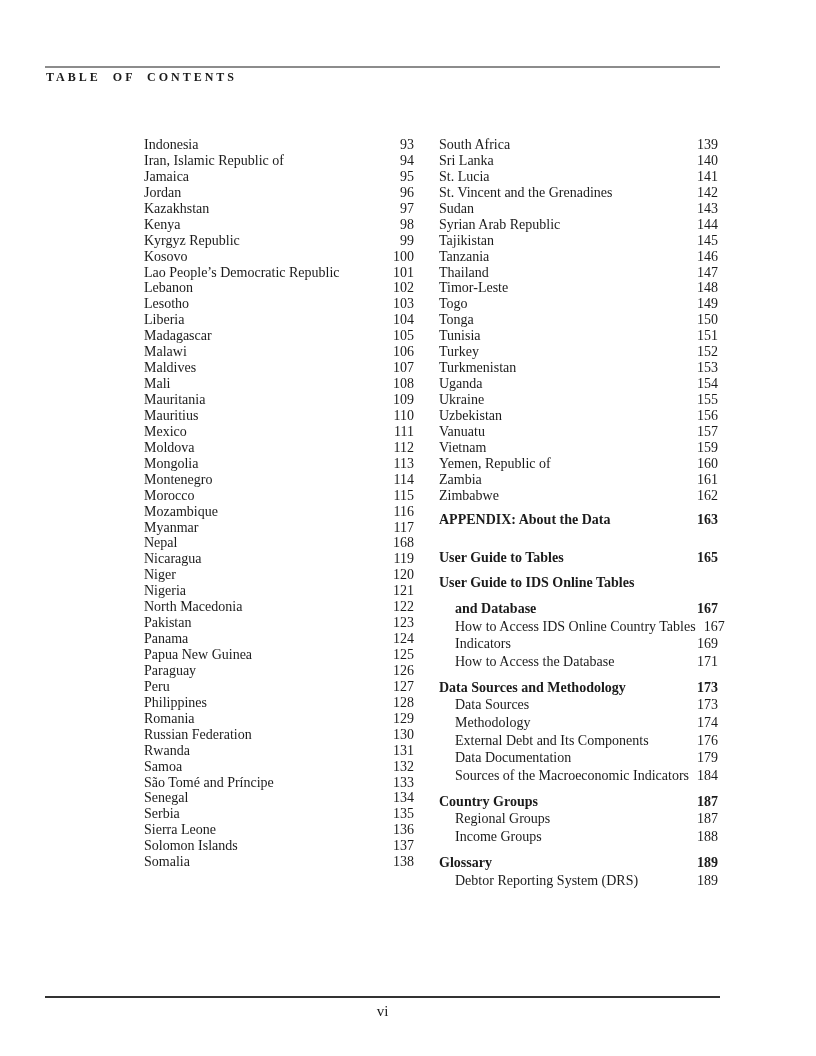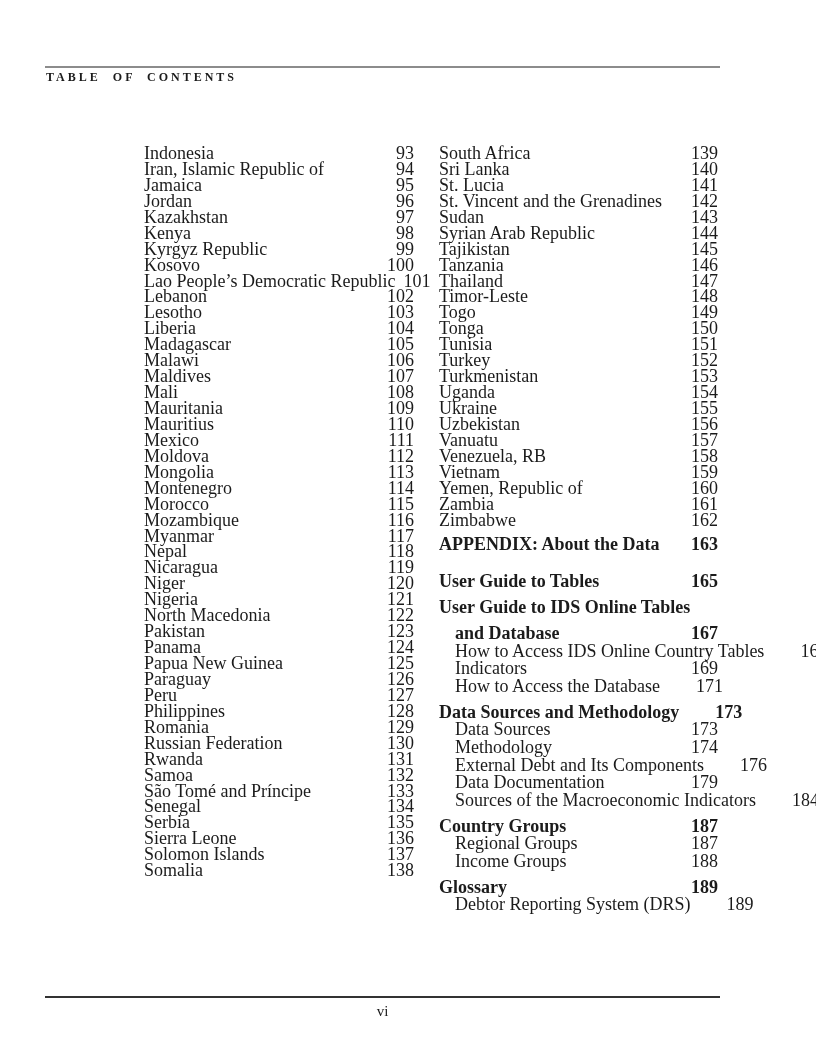--- a/index.html
+++ b/index.html
@@ -12,28 +12,28 @@
   }
   .header-rule {
     position:absolute; left:45px; top:66px; width:675px; height:2px;
     background:var(--header_rule,#8c8c8c);
   }
   .header-title {
     position:absolute; left:46px; top:70px;
     font-size:12px; font-weight:bold; letter-spacing:3px; word-spacing:6px;
     color:var(--text_color,#1b1b1b); white-space:nowrap;
   }
-  .col { position:absolute; top:146px; font-size:18px; }
+  .col { position:absolute; top:137px; font-size:14px; }
   .col-left  { left:144px; width:270px; }
   .col-right { left:439px; width:279px; }
   .row {
     display:flex; justify-content:space-between; align-items:baseline;
     height:15.95px; line-height:15.95px; white-space:nowrap;
   }
-  .appendix-list .row { height:17.7px; line-height:17.7px;gap:28px; }
+  .appendix-list .row { height:17.7px; line-height:17.7px; }
   .appendix-heading { margin-top:32px; }
   .appendix-list { margin-top:21px; }
   .bold { font-weight:bold;margin-top:8px; }
   .indent-1 > .title { padding-left:16px; }
   .title { white-space:nowrap; }
   .pagenum { white-space:nowrap; padding-left:8px; }
   .footer-rule {
     position:absolute; left:45px; top:996px; width:675px; height:2px;
     background:var(--footer_rule,#323232);
   }
@@ -144,21 +144,21 @@
     <div class="row">
       <span class="title">Mozambique</span>
       <span class="pagenum">116</span>
     </div>
     <div class="row">
       <span class="title">Myanmar</span>
       <span class="pagenum">117</span>
     </div>
     <div class="row">
       <span class="title">Nepal</span>
-      <span class="pagenum">118</span>
+      <span class="pagenum">168</span>
     </div>
     <div class="row">
       <span class="title">Nicaragua</span>
       <span class="pagenum">119</span>
     </div>
     <div class="row">
       <span class="title">Niger</span>
       <span class="pagenum">120</span>
     </div>
     <div class="row">
@@ -305,24 +305,20 @@
         <span class="title">Ukraine</span>
         <span class="pagenum">155</span>
       </div>
       <div class="row">
         <span class="title">Uzbekistan</span>
         <span class="pagenum">156</span>
       </div>
       <div class="row">
         <span class="title">Vanuatu</span>
         <span class="pagenum">157</span>
-      </div>
-      <div class="row">
-        <span class="title">Venezuela, RB</span>
-        <span class="pagenum">158</span>
       </div>
       <div class="row">
         <span class="title">Vietnam</span>
         <span class="pagenum">159</span>
       </div>
       <div class="row">
         <span class="title">Yemen, Republic of</span>
         <span class="pagenum">160</span>
       </div>
       <div class="row">

